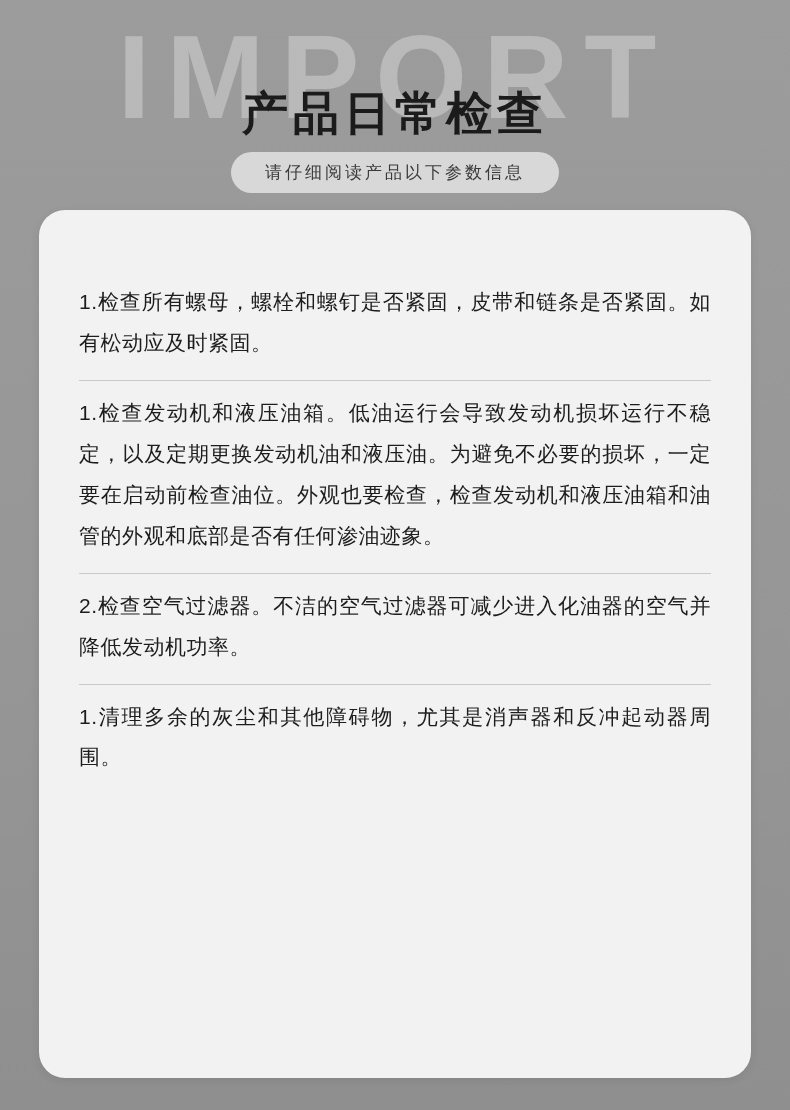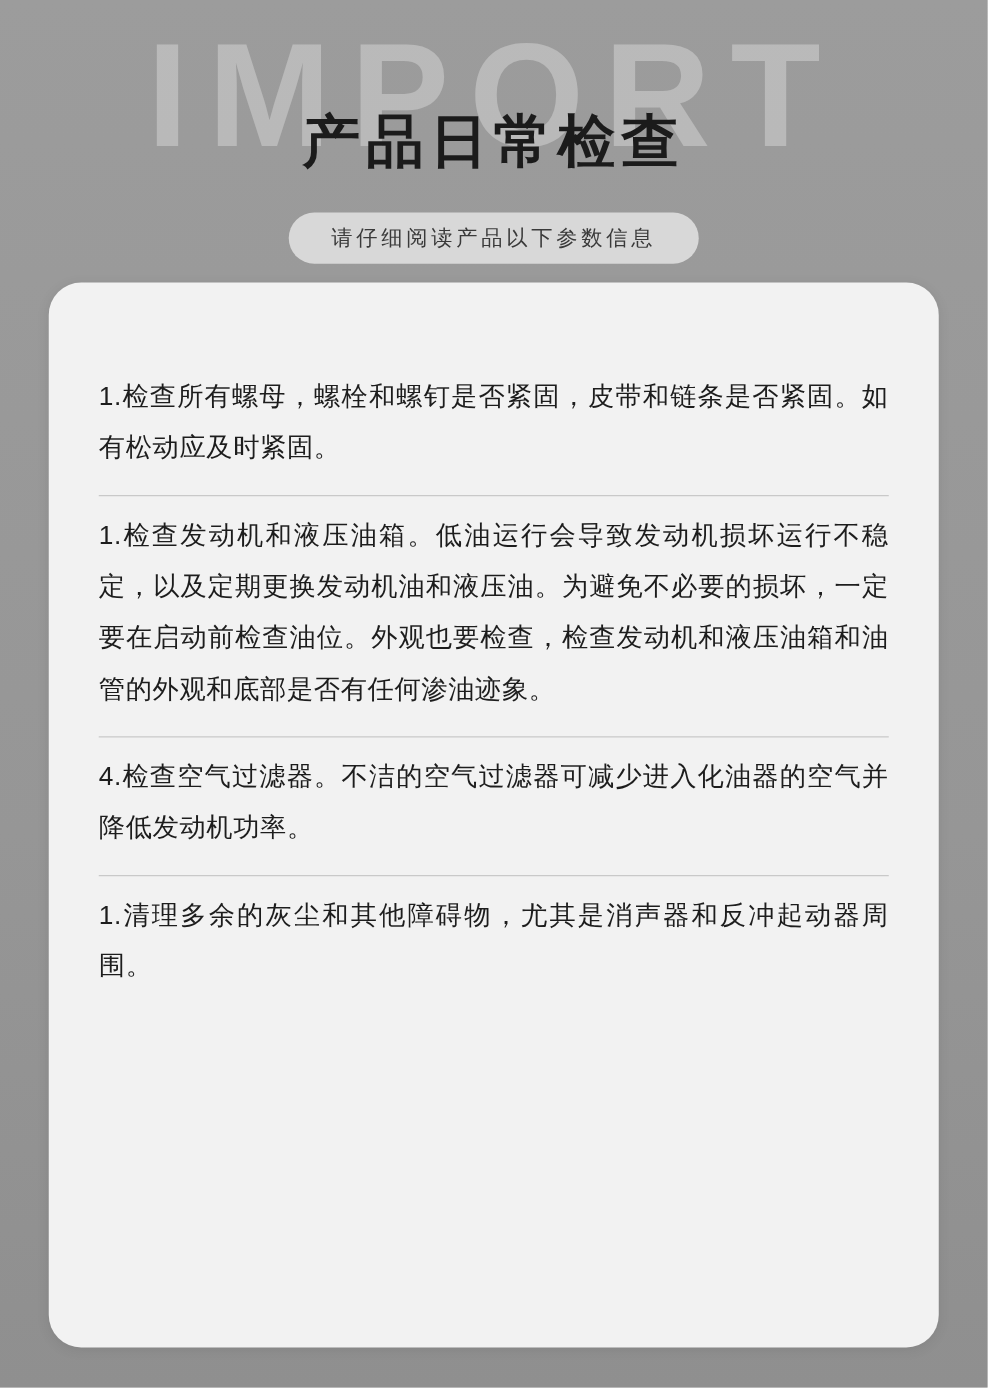--- a/index.html
+++ b/index.html
@@ -65,35 +65,33 @@
   }
   .subtitle {
     display: inline-block;
     padding: 9px 34px;
     border-radius: 22px;
     background: #d8d8d8;
     color: #3a3a3a;
     font-size: 17px;
     letter-spacing: 3px;
     white-space: nowrap;
-    margin-top: 18px;
   }
 
   
   .card {
     width: 712px;
     flex: 1 1 auto;
     margin-bottom: 32px;
     background: #f2f2f2;
     border-radius: 26px;
     box-sizing: border-box;
     padding: 60px 40px 40px 40px;
     box-shadow: 0 2px 10px rgba(0,0,0,0.08);
     overflow: hidden;
-    margin-top: 16px;
   }
   .item {
     padding: 12px 0 16px 0;
     border-bottom: 1px solid #c9c9c9;
   }
   .item:last-child {
     border-bottom: none;
   }
   .item p {
     margin: 0;
@@ -118,20 +116,20 @@
   </div>
 
   <div class="card">
     <div class="item">
       <p>1.检查所有螺母，螺栓和螺钉是否紧固，皮带和链条是否紧固。如有松动应及时紧固。</p>
     </div>
     <div class="item">
       <p>1.检查发动机和液压油箱。低油运行会导致发动机损坏运行不稳定，以及定期更换发动机油和液压油。为避免不必要的损坏，一定要在启动前检查油位。外观也要检查，检查发动机和液压油箱和油管的外观和底部是否有任何渗油迹象。</p>
     </div>
     <div class="item">
-      <p>4.检查空气过滤器。不洁的空气过滤器可减少进入化油器的空气并降低发动机功率。</p>
+      <p>2.检查空气过滤器。不洁的空气过滤器可减少进入化油器的空气并降低发动机功率。</p>
     </div>
     <div class="item">
       <p>1.清理多余的灰尘和其他障碍物，尤其是消声器和反冲起动器周围。</p>
     </div>
   </div>
 
 </div>
 
 </body></html>

